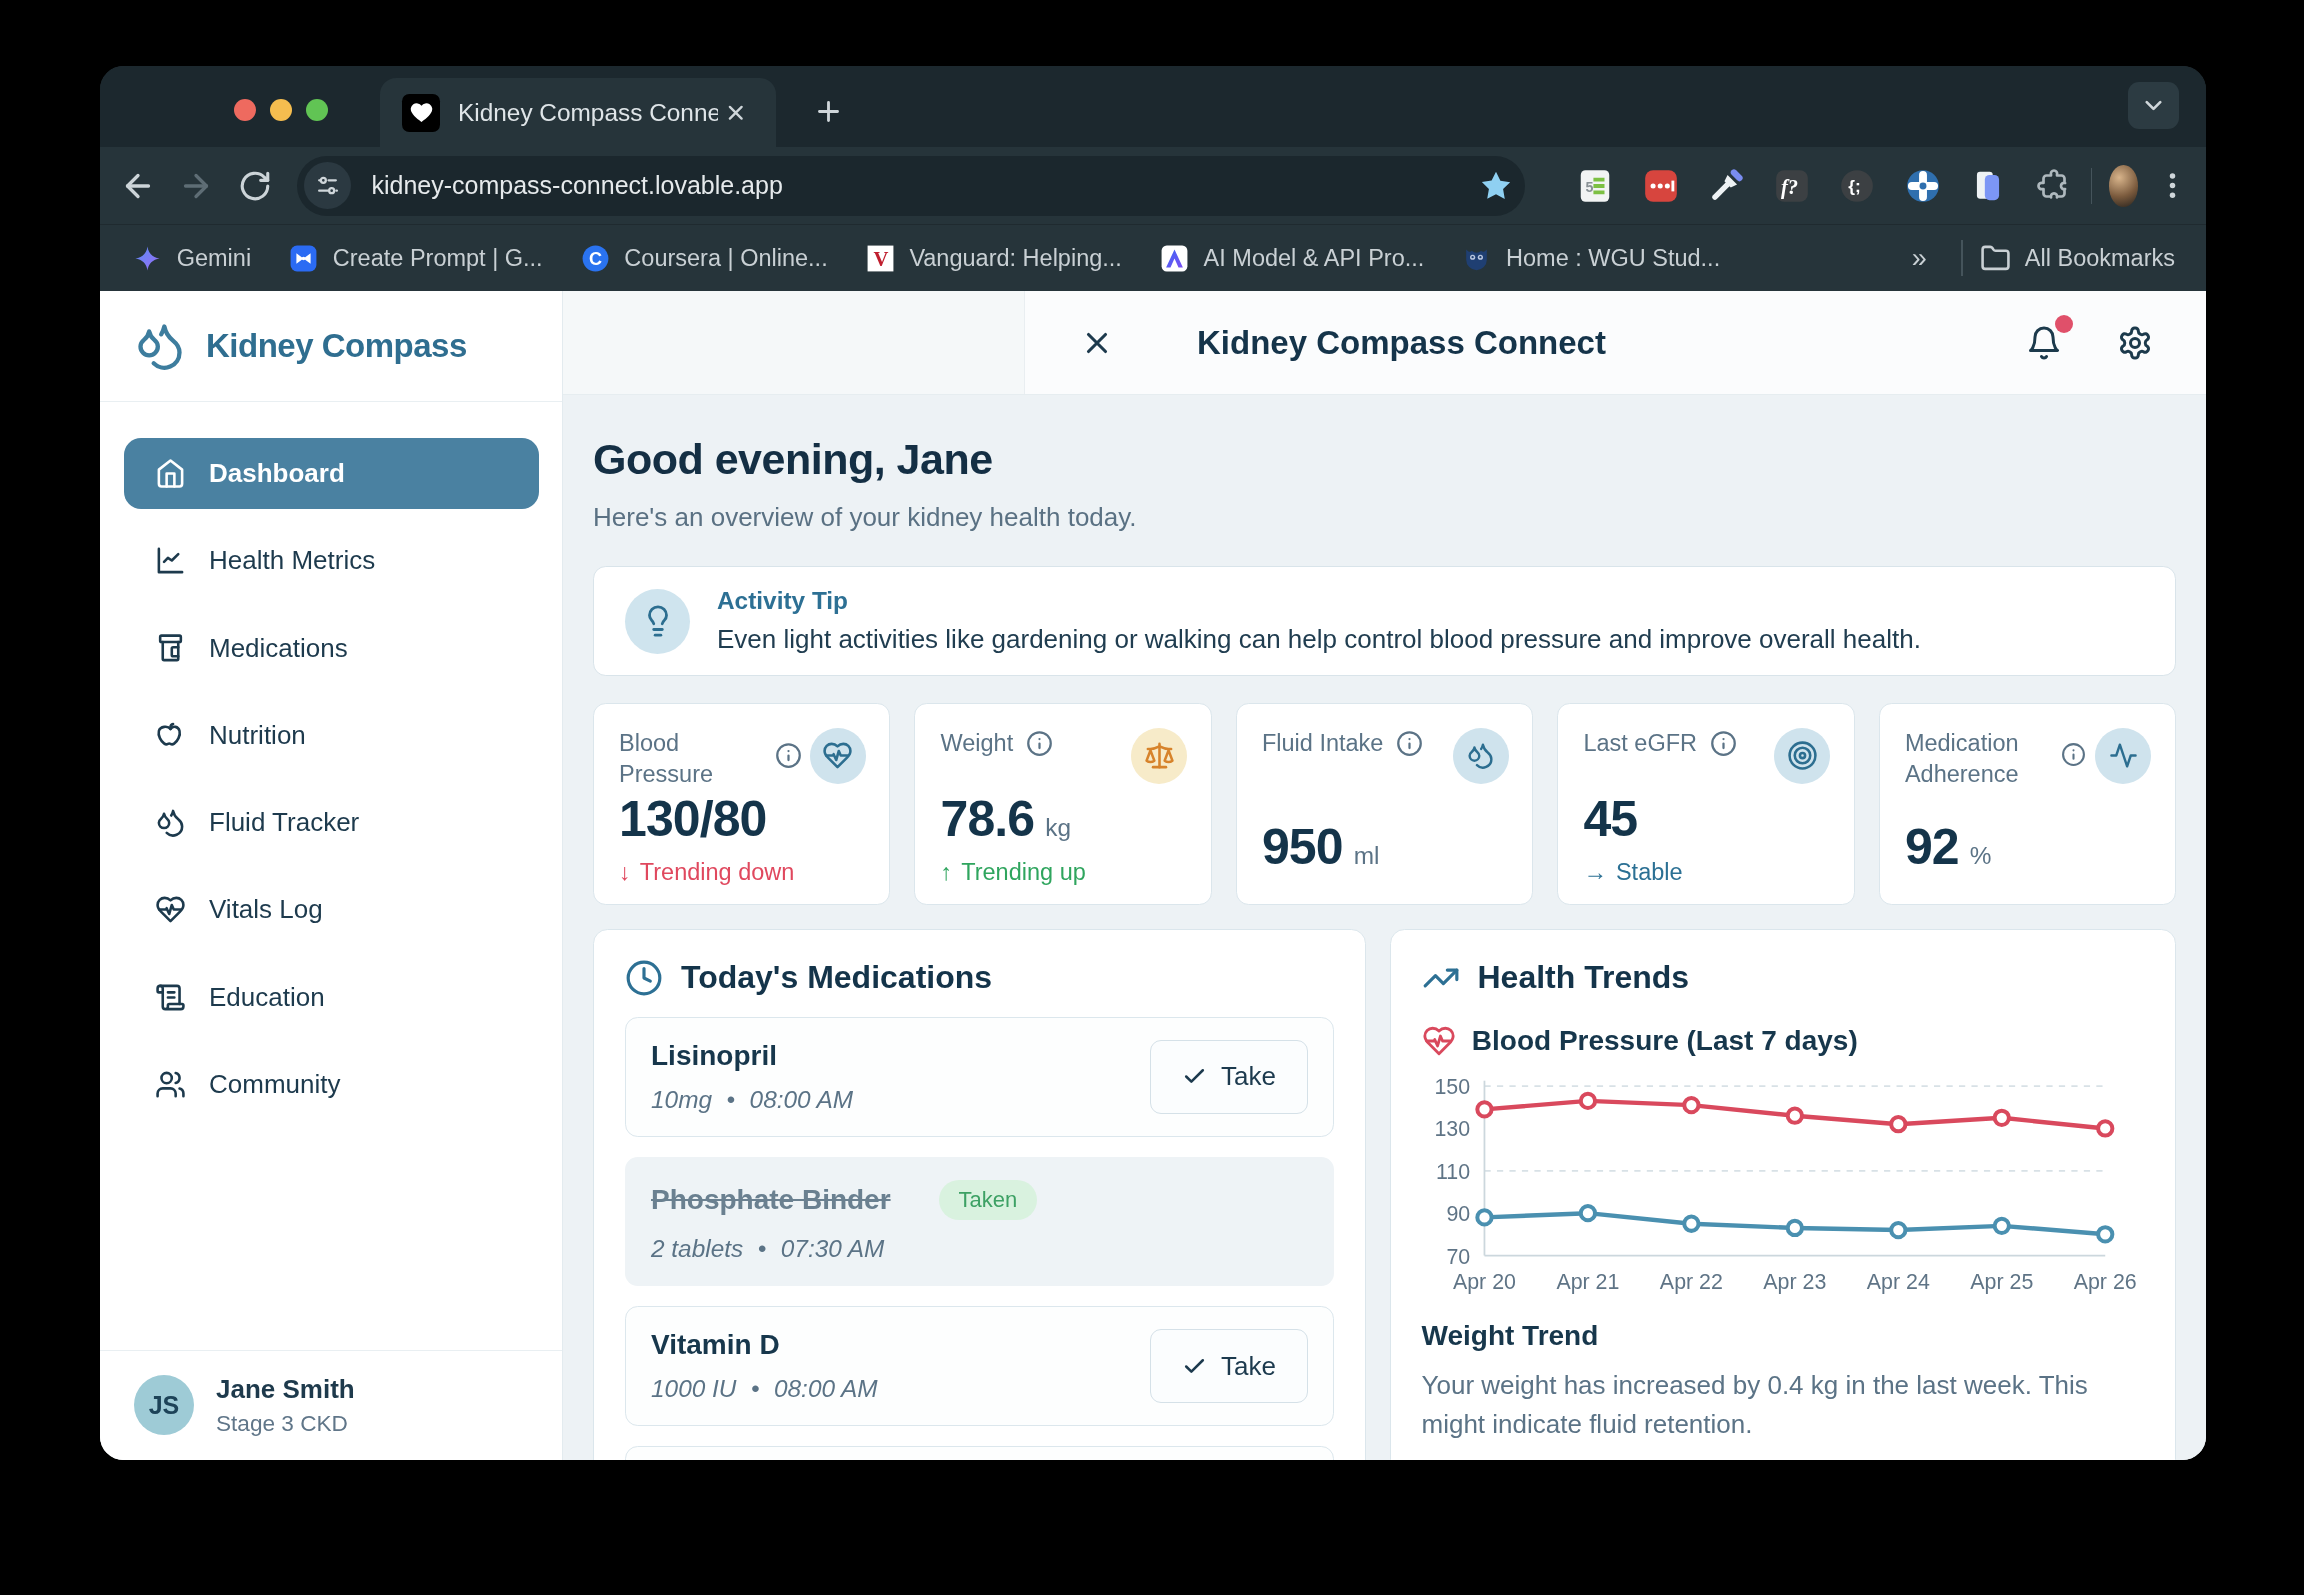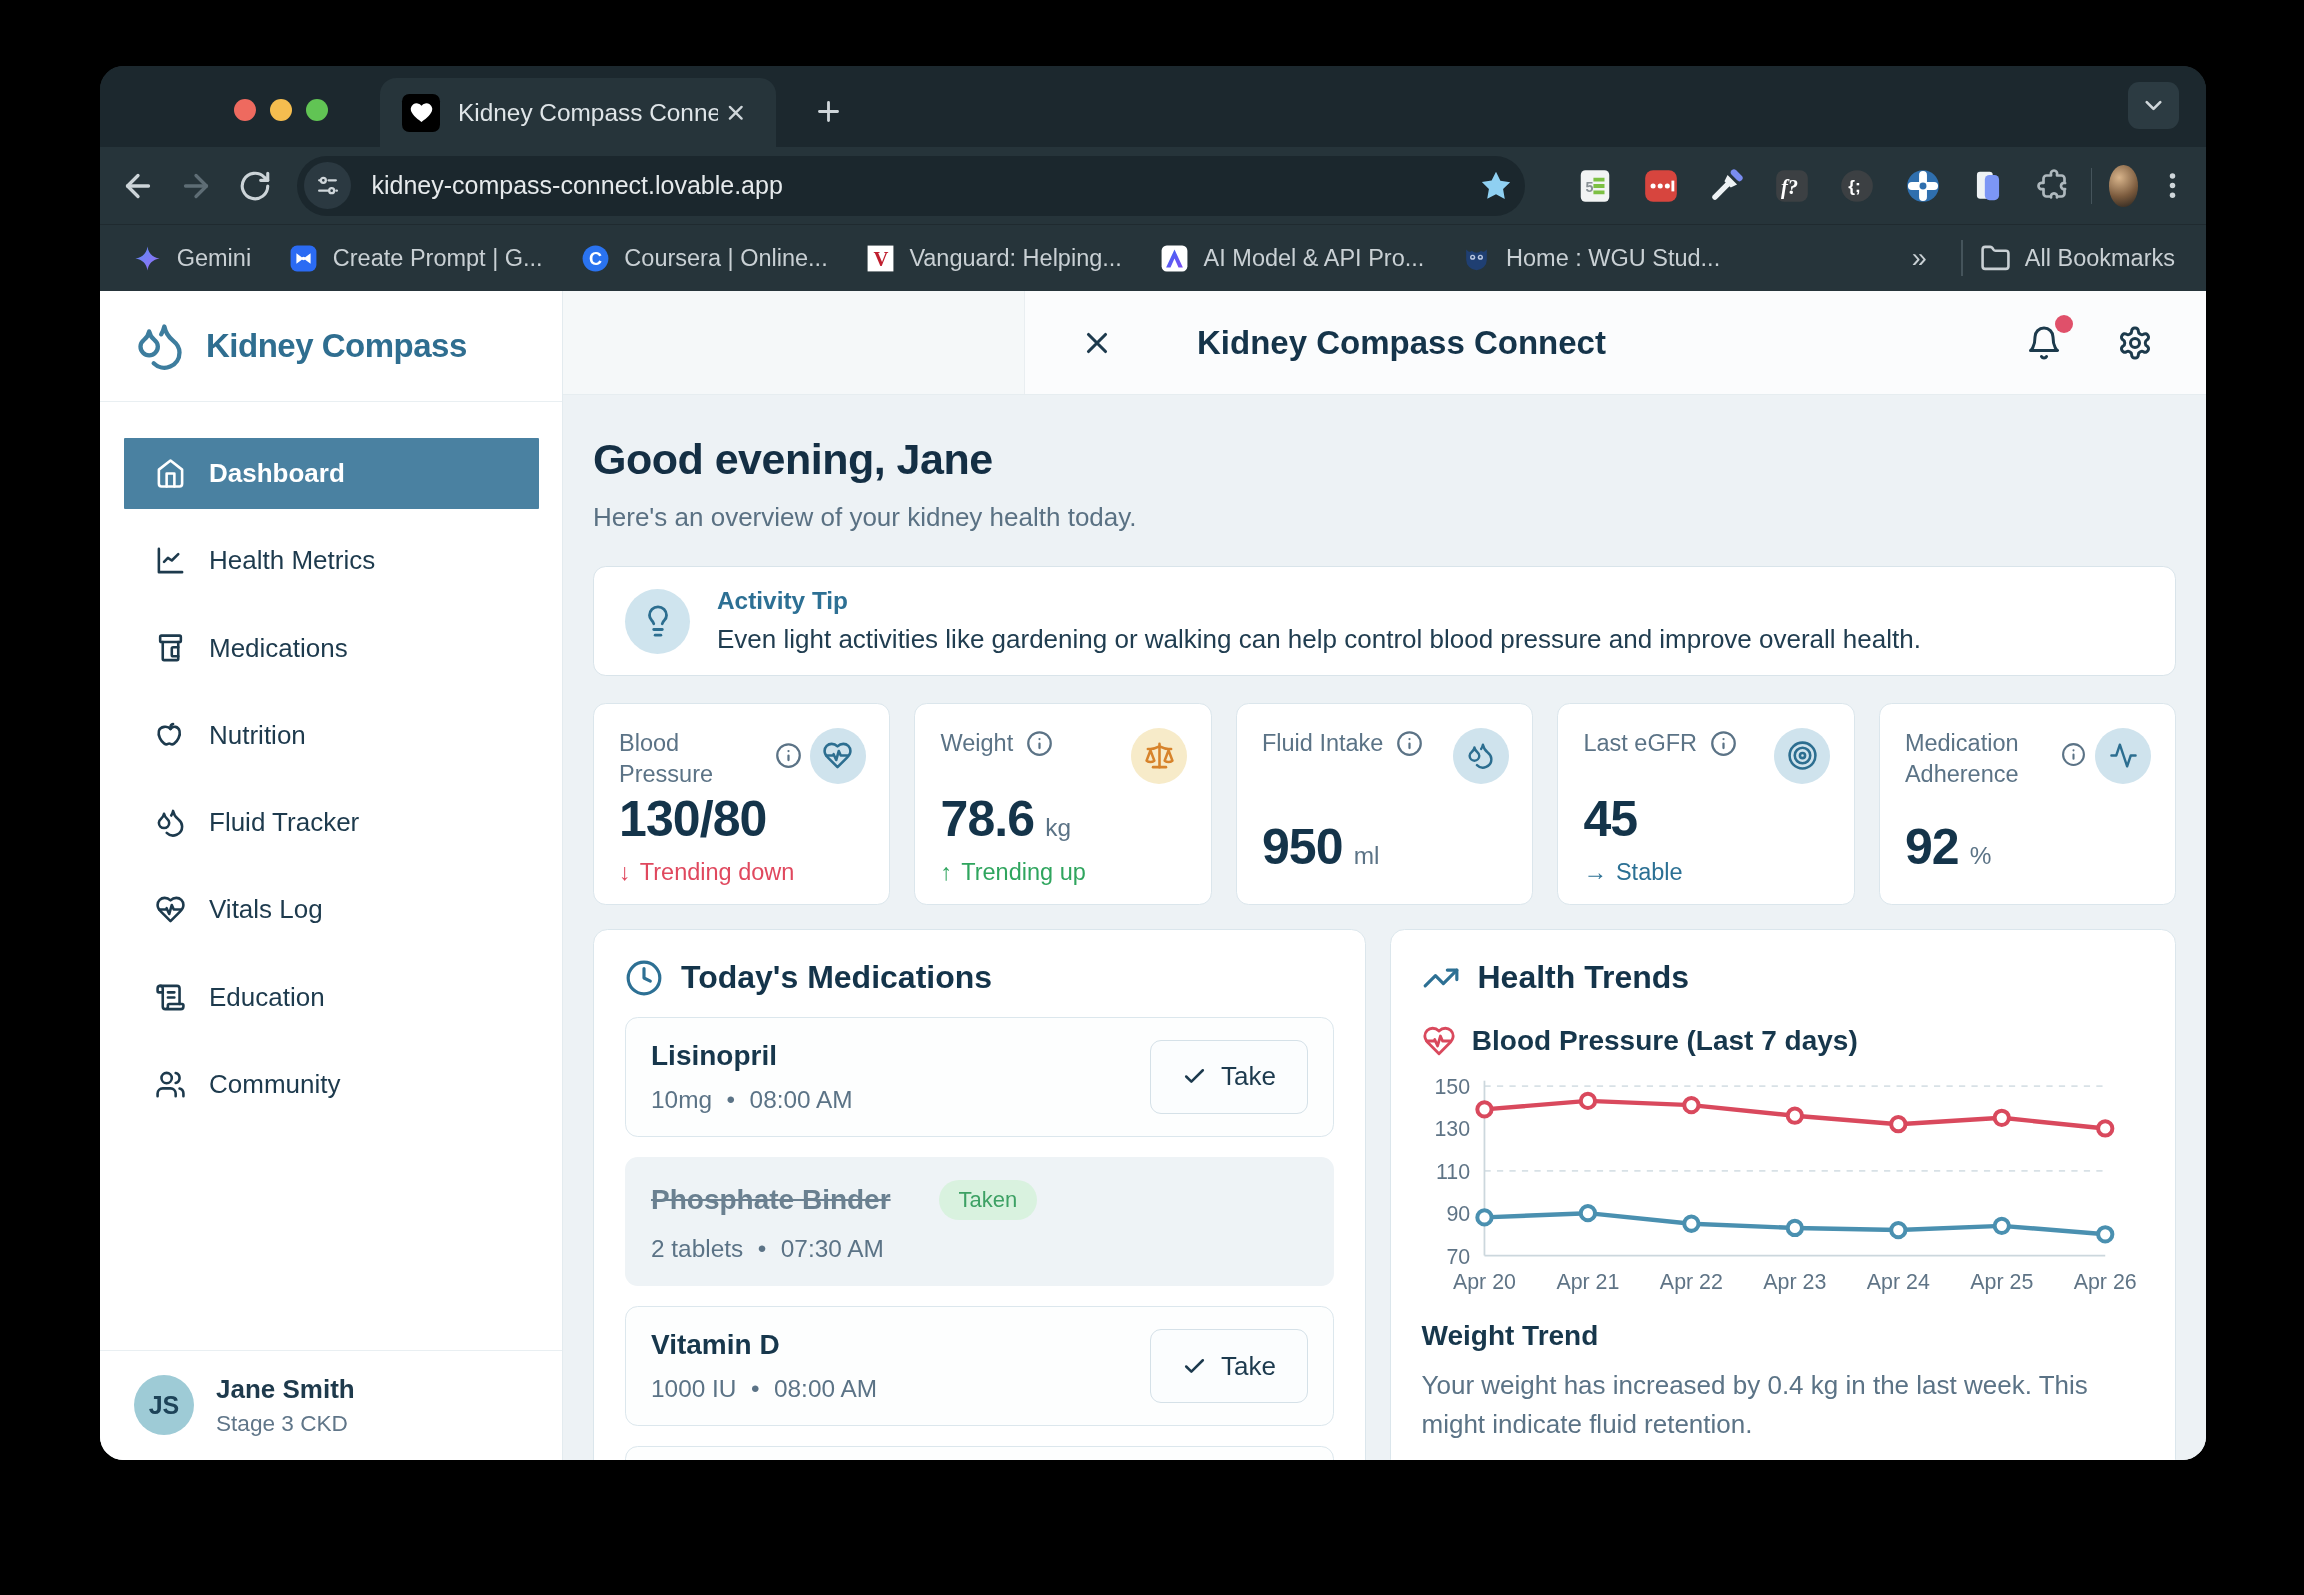--- a/index.html
+++ b/index.html
@@ -34,21 +34,21 @@
   .bm { display:flex; align-items:center; gap:12.7px; margin-right:36px; white-space:nowrap; }
   .bm-right { margin-left:auto; display:flex; align-items:center; gap:0; }
   .chevrons { color:#c9d0d4; font-size:27px; margin-right:18px; }
 
   
   .content { flex:1; display:flex; background:#fff; min-height:0; }
   .sidebar { width:463px; background:#fff; border-right:0.9px solid #e3ebef; display:flex; flex-direction:column; flex:0 0 auto; }
   .brand { padding:29px 34px; display:flex; align-items:center; gap:20px; border-bottom:0.9px solid #e9eff2; }
   .brand-name { font-size:33px; font-weight:bold; color:#2f6e90; letter-spacing:-0.5px; }
   .nav { flex:1; padding:36px 23.5px; }
-  .nav-item { height:71px; margin-bottom:16.3px; border-radius:1px; display:flex; align-items:center; gap:23.5px; padding:0 31px; font-size:26px; color:#1d3a4d; font-weight:500; }
+  .nav-item { height:71px; margin-bottom:16.3px; border-radius:17px; display:flex; align-items:center; gap:23.5px; padding:0 31px; font-size:26px; color:#1d3a4d; font-weight:500; }
   .nav-item.active { background:#4a81a1; color:#fff; font-weight:600; }
   .user { border-top:0.9px solid #e9eff2; padding:23.5px 34px; display:flex; align-items:center; gap:22px; }
   .user-avatar { width:60px; height:60px; border-radius:50%; background:#9ecbd6; color:#1d4358; font-size:25px; font-weight:bold; display:flex; align-items:center; justify-content:center; }
   .user-name { font-size:26px; font-weight:bold; color:#1e3a4c; }
   .user-stage { font-size:22.6px; color:#607689; margin-top:5.4px; }
 
   .main { flex:1; display:flex; flex-direction:column; min-width:0; }
   .app-header { height:104px; display:flex; border-bottom:0.9px solid #e6edf0; background:#fbfcfd; flex:0 0 auto; }
   .hdr-left { width:462px; background:#f5f8f9; border-right:0.9px solid #e9eef1; flex:0 0 auto; }
   .hdr-right { flex:1; display:flex; align-items:center; }
@@ -86,21 +86,21 @@
   .cols { margin-top:23.5px; display:grid; grid-template-columns:773px 1fr; gap:23.5px; align-items:start; }
   .panel { background:#fff; border:0.9px solid #dbe6ec; border-radius:14.5px; padding:29px 31px; }
   .panel-head { display:flex; align-items:center; gap:18px; }
   .panel-title { font-size:32px; font-weight:bold; color:#14344a; }
   .head-icon { color:#2d7094; width:38px; height:38px; }
 
   .med-item { border:0.9px solid #dce7ed; border-radius:12.7px; padding:22px 25px; margin-top:20px; display:flex; justify-content:space-between; background:#fdfefe; }
   .med-item.taken { background:#eef3f6; border-color:transparent; }
   .med-name { font-size:28px; font-weight:600; color:#17374c; }
   .med-name.struck { color:#6a8090; text-decoration:line-through; }
-  .med-sub { font-size:24.4px; color:#5b7386; margin-top:14.5px; display:flex; gap:14.5px; align-items:center; }
+  .med-sub { font-size:24.4px; color:#5b7386; margin-top:14.5px; display:flex; gap:14.5px; align-items:center;font-style:italic; }
   .badge { display:inline-block; background:#d9f2df; color:#3da164; font-size:22px; padding:7.2px 20px; border-radius:904px; margin-left:20px; vertical-align:middle; text-decoration:none; }
   .take-btn { display:flex; align-items:center; gap:14.5px; border:0.9px solid #d5e1e8; background:#fbfdfe; border-radius:11px; padding:20px 31px; font-size:26px; color:#1c3a4e; }
   .take-check { width:25px; height:25px; color:#1c3a4e; }
   .namewrap { display:flex; align-items:center;gap:28px; }
 
   .chart-sub { display:flex; align-items:center; gap:16.3px; margin-top:27px; }
   .chart-sub-title { font-size:28px; font-weight:600; color:#17374c; }
   .heart-red { color:#d9495d; width:34px; height:34px; }
   .chart-svg { width:100%; margin-top:12.7px; display:block; }
   .tick { font-size:24px; fill:#5f7486; font-family:"Liberation Sans",sans-serif; }

